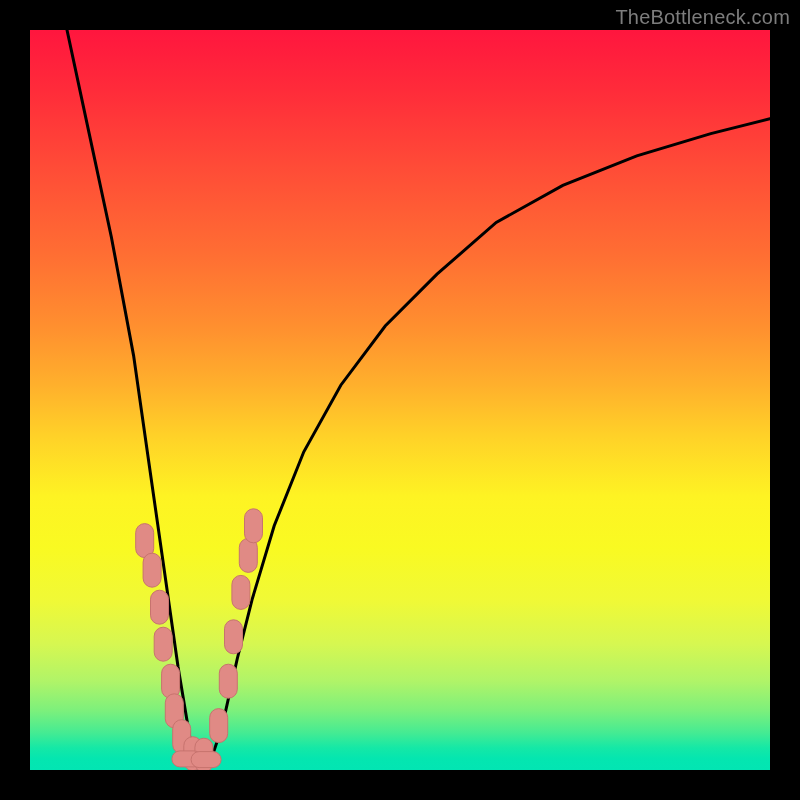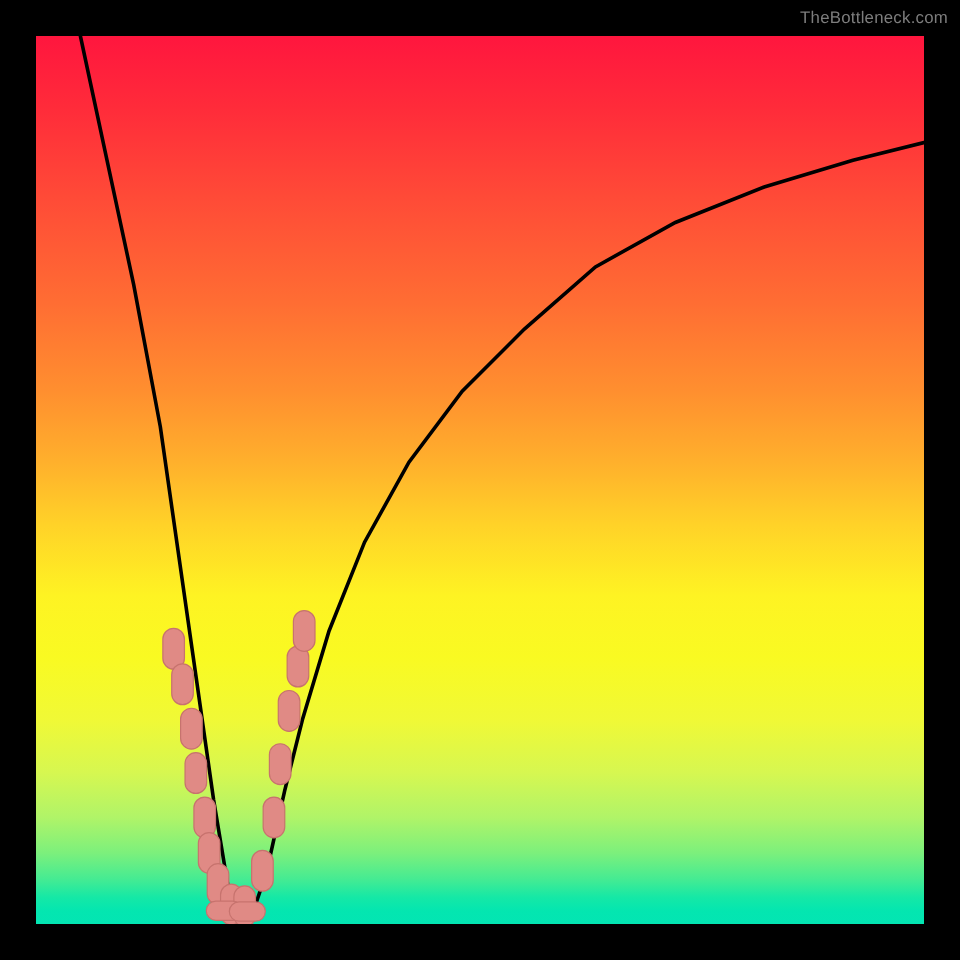--- a/index.html
+++ b/index.html
@@ -52,21 +52,21 @@
     top: 30px;
     width: 740px;
     height: 740px;
     pointer-events: none;
   }
   .watermark {
     position: absolute;
     top: 6px;
     right: 10px;
     color: #7d7d7d;
-    font-size: 14px;
+    font-size: 20px;
     letter-spacing: 0.2px;
     font-weight: 500;
   }
 </style>
 </head>
 <body>
 
 <div class="frame">
   <div class="gradient-bg"></div>
 

